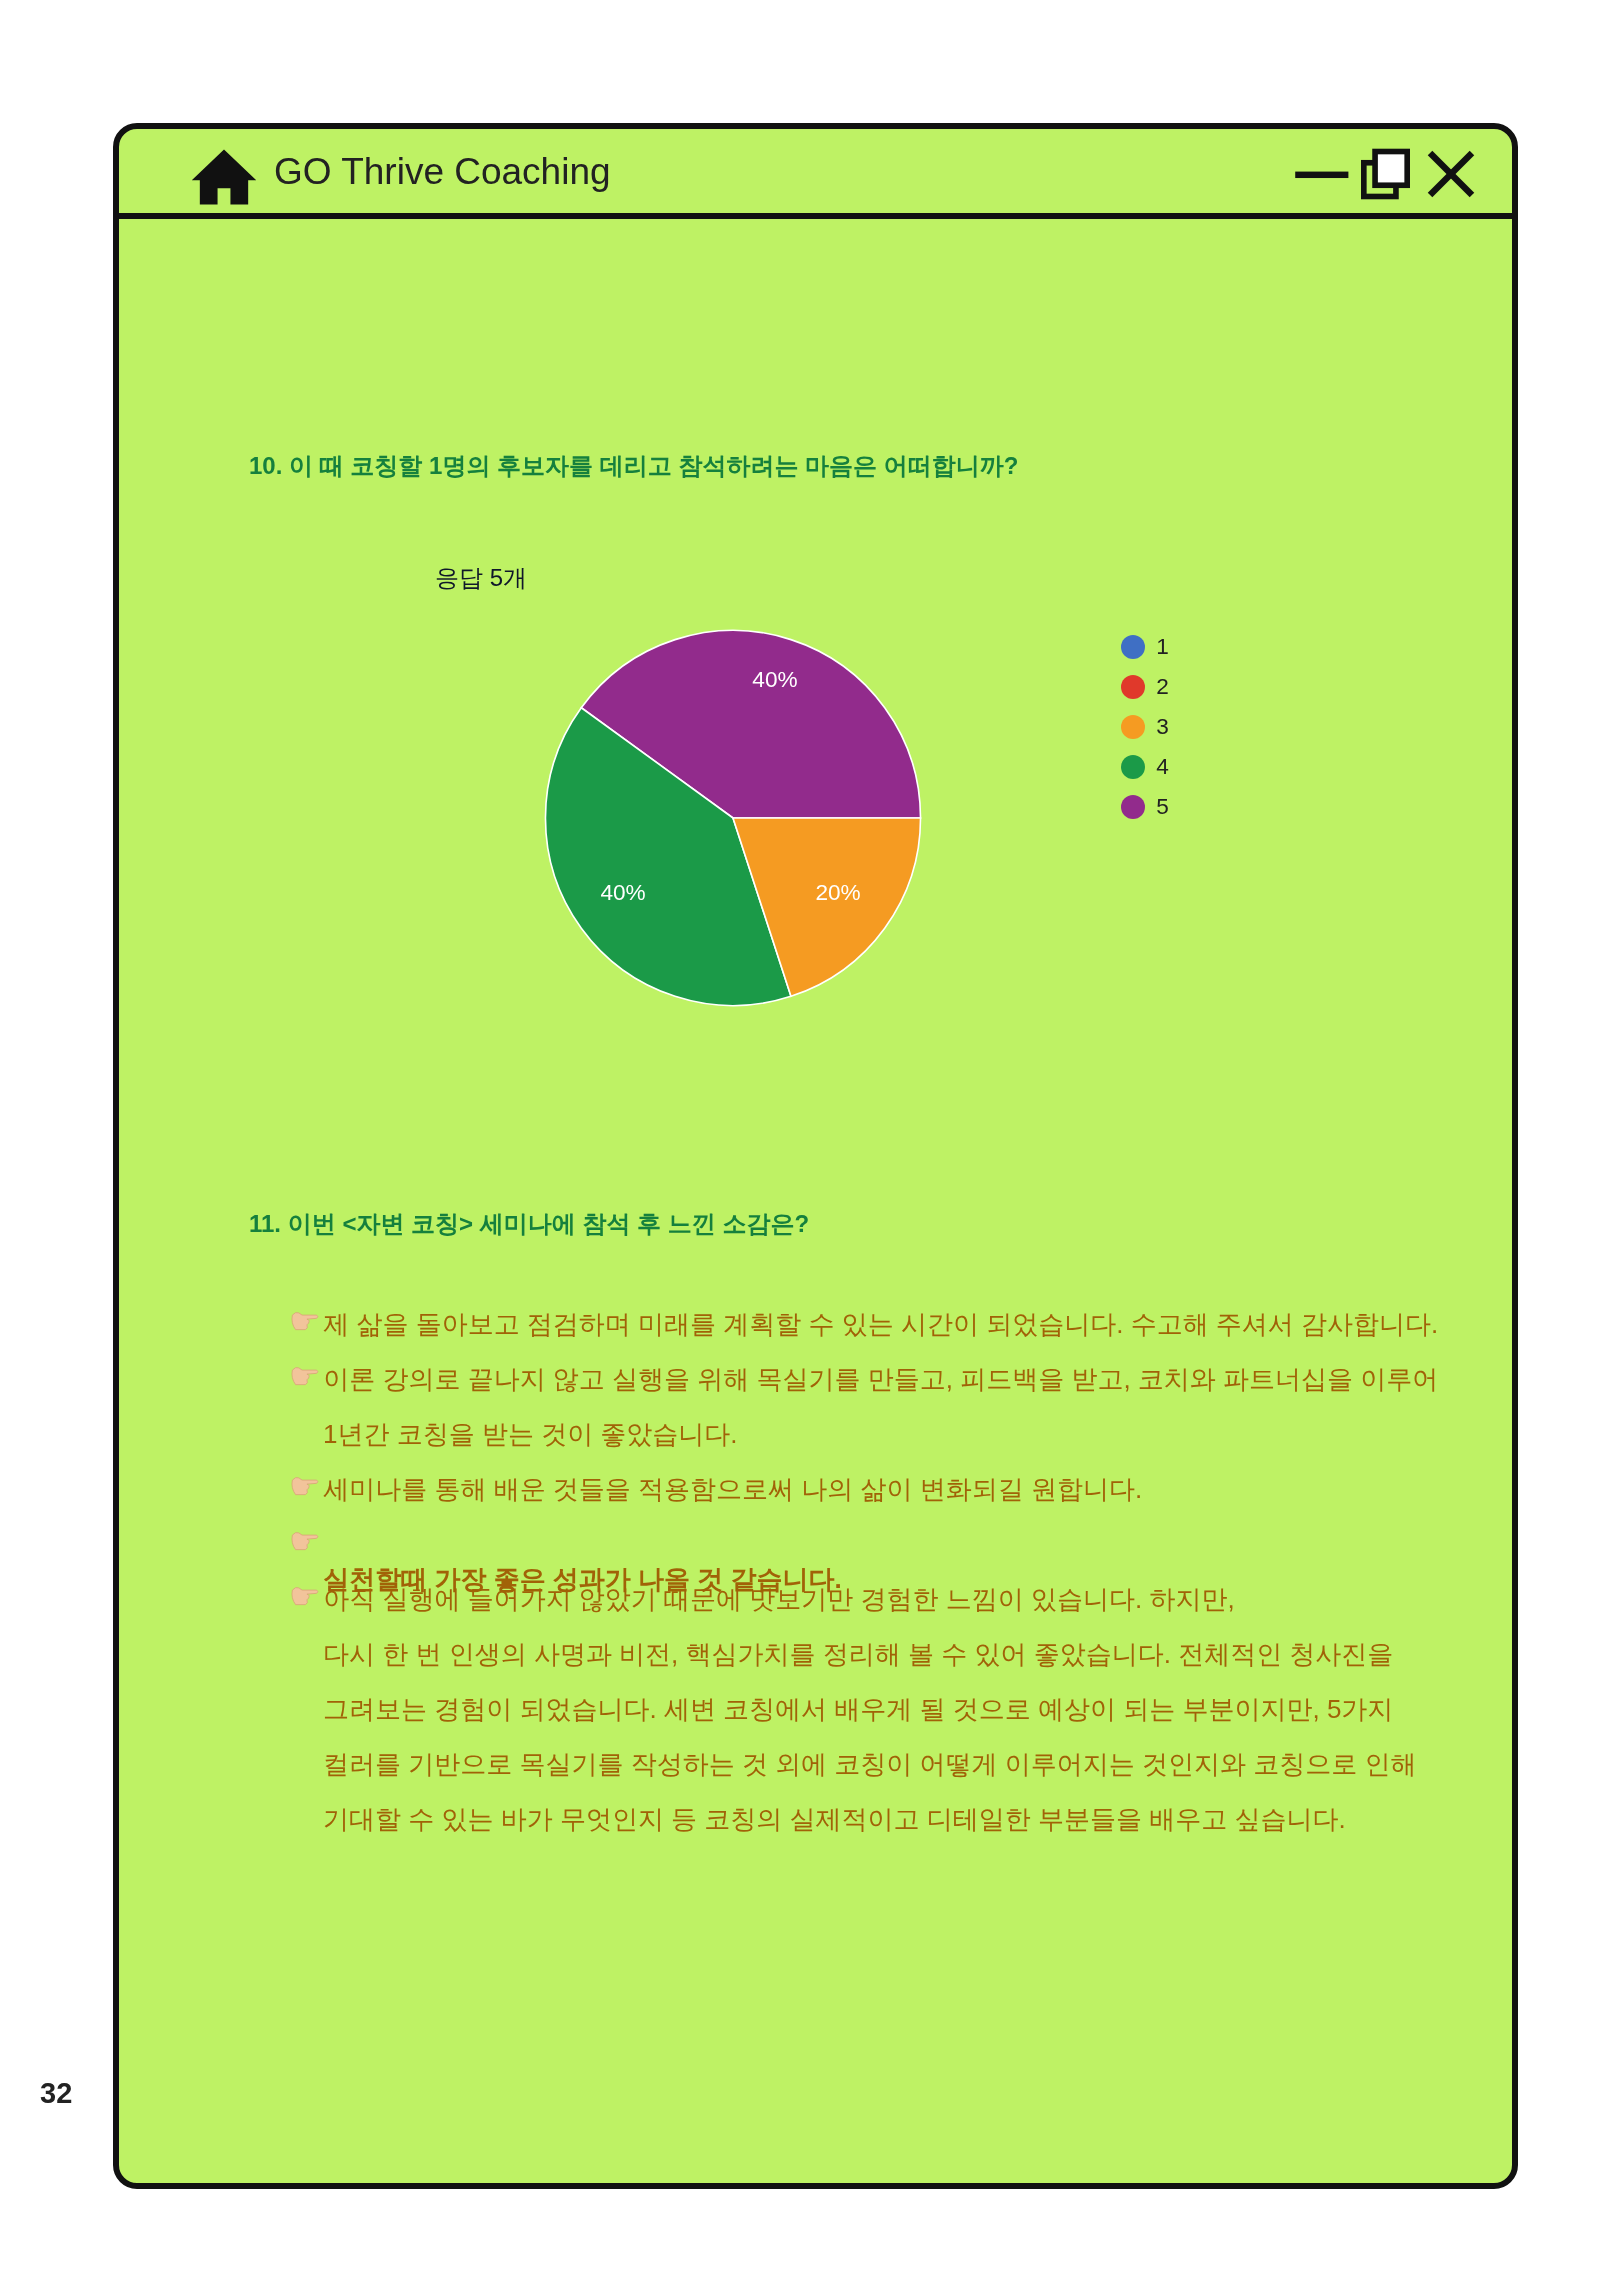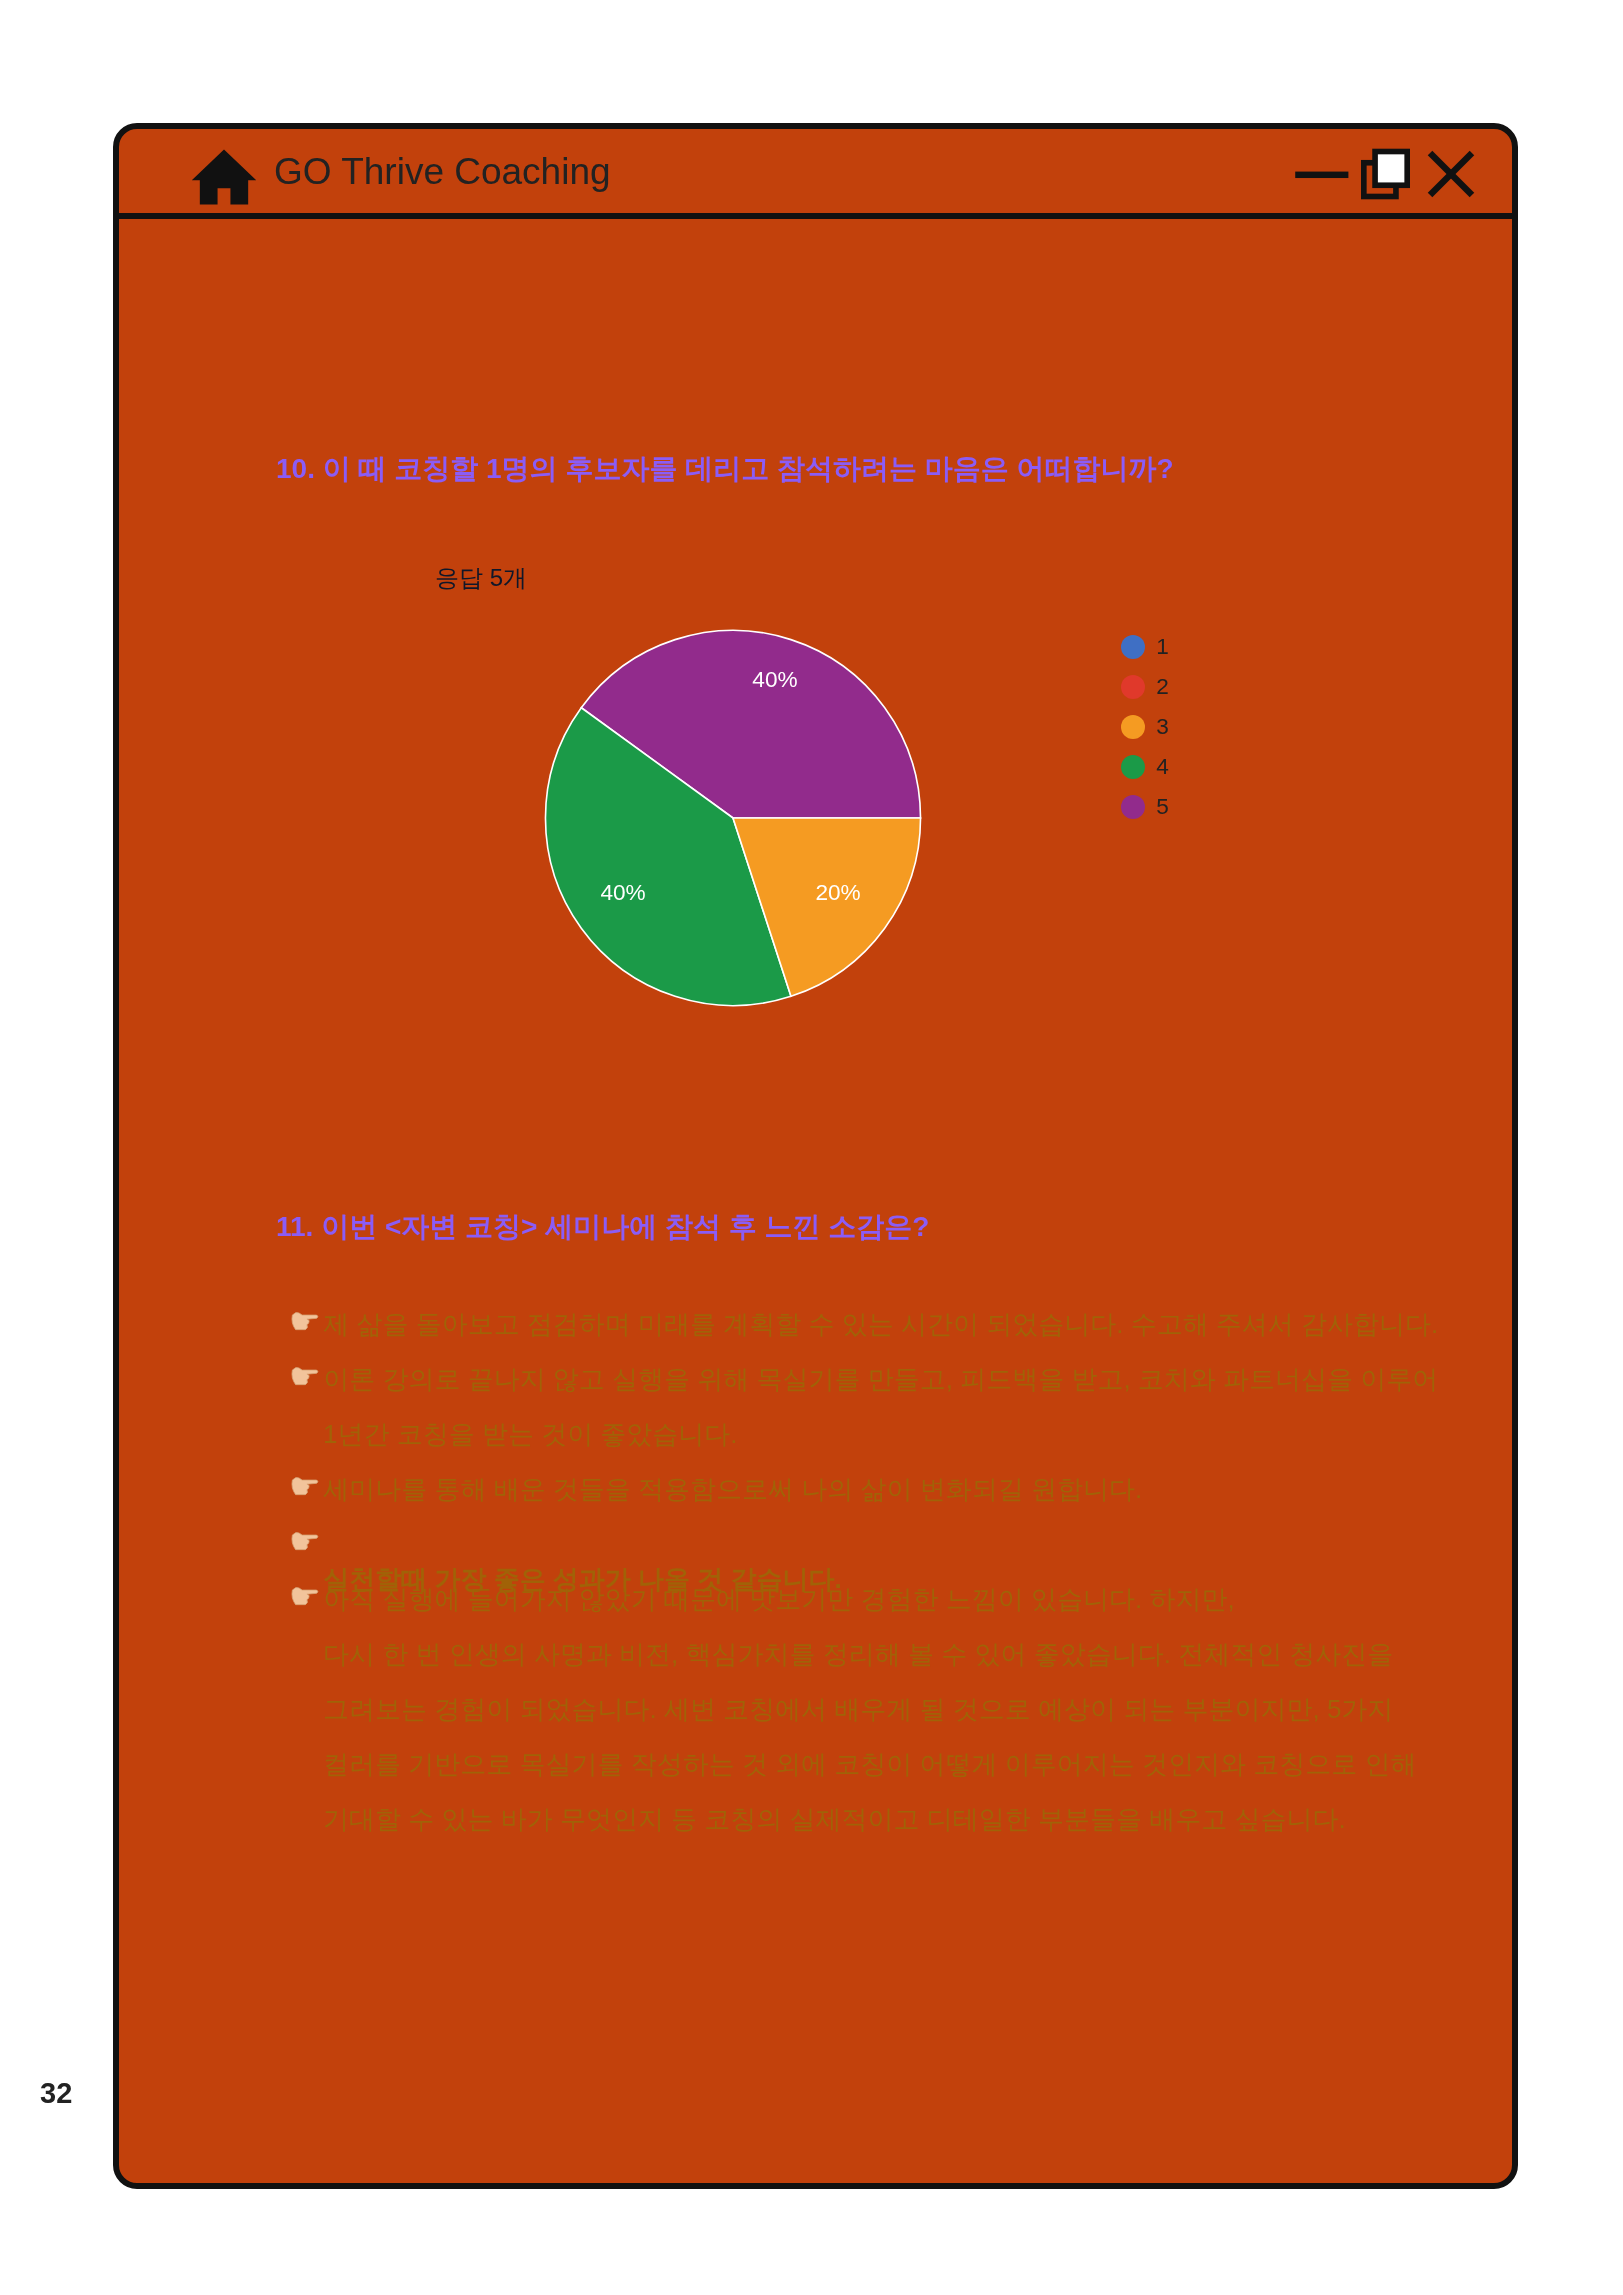--- a/index.html
+++ b/index.html
@@ -1,30 +1,30 @@
 <!DOCTYPE html>
 <html style="font-size:13px"><head>
 <meta charset="utf-8">
 <style>
   html, body { margin:0; padding:0; background:#ffffff; }
   body { width:1623px; height:2295px; position:relative; overflow:hidden;
          font-family:"DejaVu Sans","Liberation Sans",sans-serif; color:#111; }
   .window { position:absolute; left:113px; top:123px; width:1405px; height:2066px;
-            border:6.5px solid #111; border-radius:24px; box-sizing:border-box; background:#c2410c; }
+            border:6.5px solid #111; border-radius:24px; box-sizing:border-box; background:#bef264; }
   .titlebar { position:absolute; left:0; top:0; right:0; height:90px;
               border-bottom:6.5px solid #111; box-sizing:border-box; }
   .home-icon { position:absolute; left:71px; top:19.4px; width:68px; height:58px; }
   .app-title { position:absolute; left:155px; top:19.4px; font-family:"Liberation Sans",sans-serif;
                font-size:37px; line-height:48px; color:#222; }
   .win-ctrls { position:absolute; right:32px; top:16px; display:flex; align-items:center; gap:9.7px; }
   .win-btn { display:block; cursor:pointer; }
   .page-num { position:absolute; left:40px; top:2077px; font-family:"Liberation Sans",sans-serif;
               font-size:29px; font-weight:bold; color:#222; }
-  .q-title { position:absolute; left:276px; font-family:"Liberation Sans",sans-serif;
-             font-size:28px; font-weight:bold; color:#8b5cf6; white-space:nowrap; }
+  .q-title { position:absolute; left:249px; font-family:"Liberation Sans",sans-serif;
+             font-size:24px; font-weight:bold; color:#15803d; white-space:nowrap; }
   .q10-title { top:450px; }
   .q11-title { top:1208px; }
   .responses { position:absolute; left:435px; top:562px; font-family:"Liberation Sans",sans-serif;
                font-size:24px; color:#0f172a; }
   .pie { position:absolute; left:539px; top:624px; width:388px; height:388px; }
   .pie-label { font-family:"Liberation Sans",sans-serif; font-size:28px; fill:#ffffff; }
   .legend { position:absolute; left:1121px; top:627px; }
   .legend-item { display:flex; align-items:center; height:40px; }
   .legend-dot { width:24px; height:24px; border-radius:50%; display:inline-block; margin-right:11.3px; }
   .legend-label { font-family:"Liberation Sans",sans-serif; font-size:22.6px; color:#222; }

